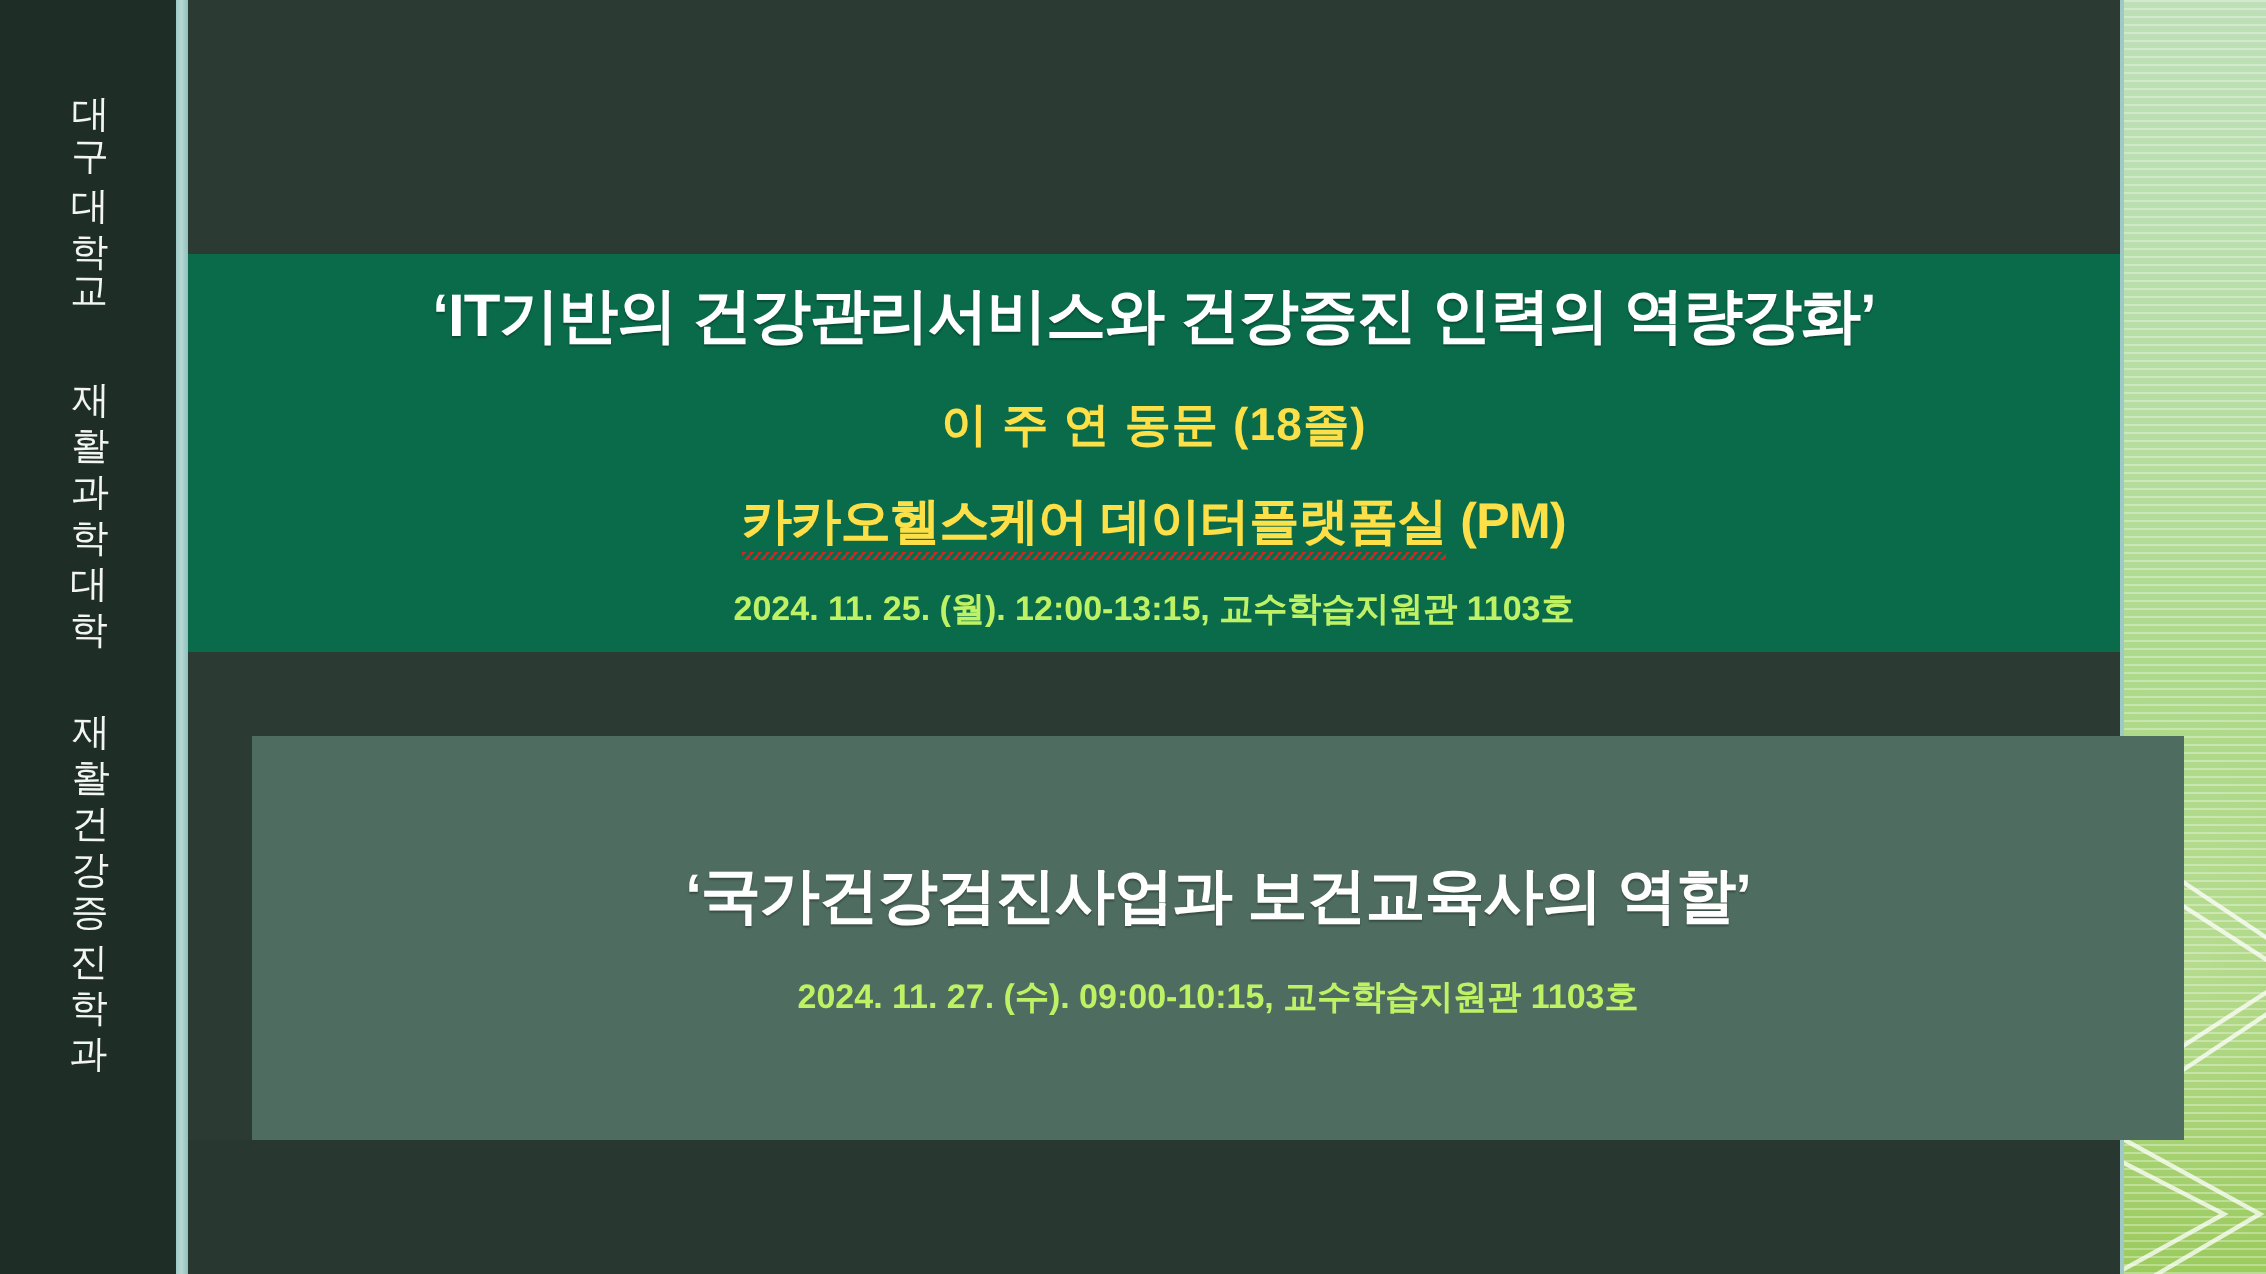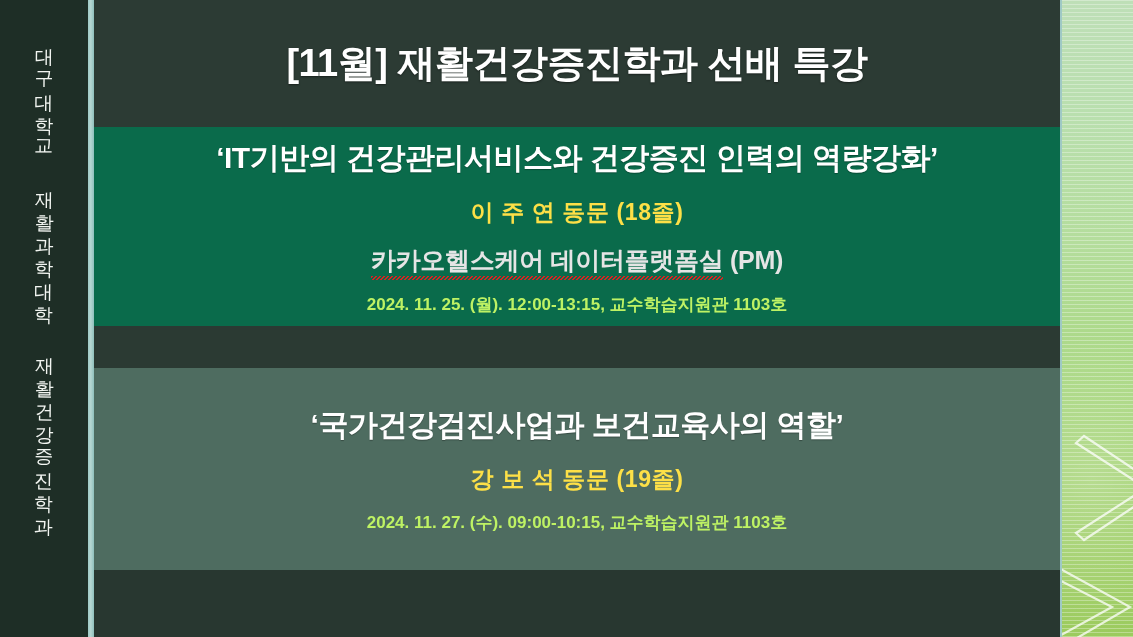--- a/index.html
+++ b/index.html
@@ -145,20 +145,21 @@
   }
   .lecture--one {
     top: 127px;
     height: 199px;
     background: #0a6b4b;
   }
   .lecture--two {
     top: 368px;
     height: 202px;
     background: #4e6c60;
+    margin-left: 32px;
   }
 
   .l-title {
     color: #ffffff;
     font-size: 30px;
     font-weight: 700;
     letter-spacing: -0.5px;
     white-space: nowrap;
     margin-bottom: 18px;
     text-shadow: 0 1px 1px rgba(0,0,0,0.30);
@@ -166,21 +167,21 @@
   .l-speaker {
     color: #fde047;
     font-size: 23px;
     font-weight: 700;
     letter-spacing: 0.6px;
     white-space: nowrap;
     margin-bottom: 16px;
   }
   .l-affil {
     position: relative;
-    color: #e5e5e5;
+    color: #fde047;
     font-size: 25px;
     font-weight: 700;
     letter-spacing: -0.3px;
     white-space: nowrap;
     margin-bottom: 16px;
   }
   .l-affil .sp {
     position: relative;
     display: inline-block;
   }
@@ -249,37 +250,33 @@
   <div class="sidebar">
     <div class="v-text">대구대학교</div>
     <div class="v-text">재활과학대학</div>
     <div class="v-text">재활건강증진학과</div>
   </div>
 
   <div class="left-rule"></div>
 
   <div class="stage">
 
-    <div class="title-band">
-      <div class="title-text">[11월] 재활건강증진학과 선배 특강</div>
-    </div>
 
     <div class="lecture lecture--one">
       <div class="l-title">‘IT기반의 건강관리서비스와 건강증진 인력의 역량강화’</div>
       <div class="l-speaker">이 주 연  동문 (18졸)</div>
       <div class="l-affil">
         <span class="sp">카카오헬스케어 데이터플랫폼실</span><span> (PM)</span>
       </div>
       <div class="l-when">2024. 11. 25. (월). 12:00-13:15, 교수학습지원관 1103호</div>
     </div>
 
     <div class="gap-band"></div>
 
     <div class="lecture lecture--two">
       <div class="l-title">‘국가건강검진사업과 보건교육사의 역할’</div>
-      <div class="l-speaker">강 보 석  동문 (19졸)</div>
       <div class="l-when">2024. 11. 27. (수). 09:00-10:15, 교수학습지원관 1103호</div>
     </div>
 
     <div class="bottom-band"></div>
   </div>
 
 </div>
 
 </body></html>

